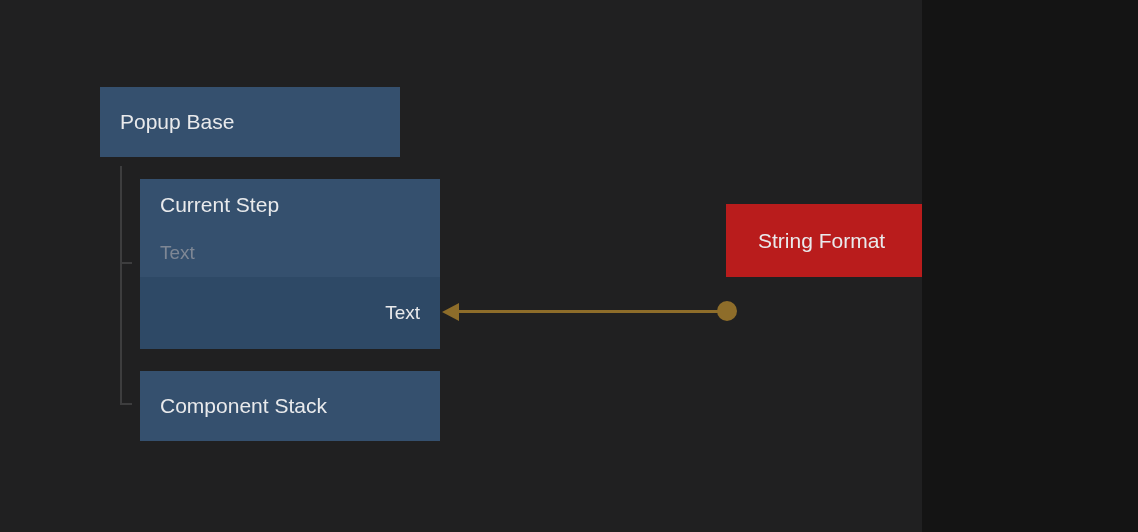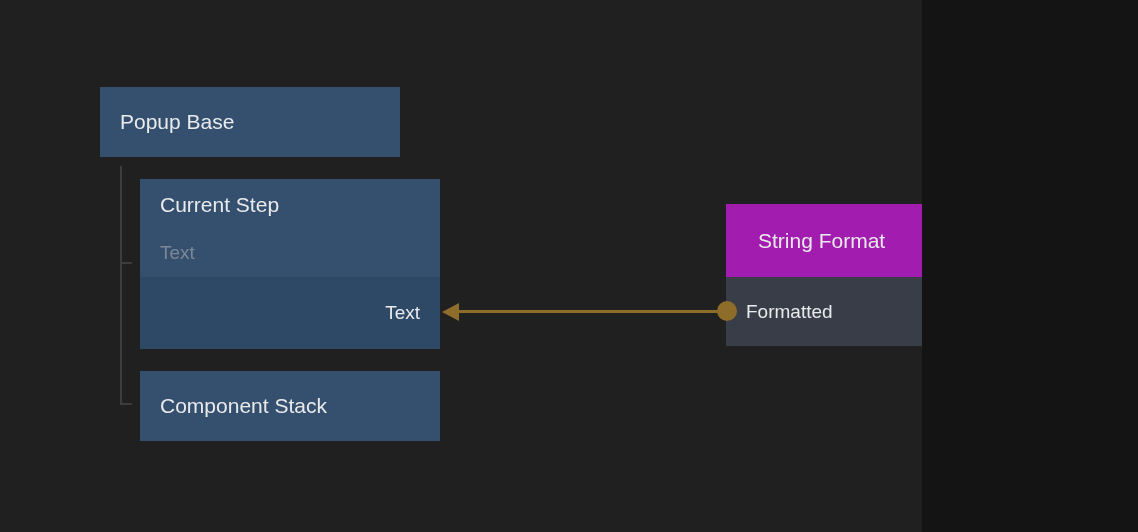--- a/index.html
+++ b/index.html
@@ -76,21 +76,21 @@
     left: 140px; top: 371px;
     width: 300px; height: 70px;
     background: #35506e;
     display: flex; align-items: center; justify-content: flex-end;
   }
 
   
   .string-format { left: 726px; top: 204px; width: 300px; height: 142px; }
   .string-format .head {
     height: 73px;
-    background: #a21caf;
+    background: #b91c1c;
     padding-left: 32px;
   }
   .string-format .body {
     height: 69px;
     background: #393d48;
     justify-content: flex-start;
   }
 
   
   .tree-line { position: absolute; background: #3d3d3e; }
@@ -149,22 +149,19 @@
   <div class="node component-stack">
     <div class="node-header">
       <span class="node-title">Component Stack</span>
     </div>
   </div>
 
   <div class="node string-format">
     <div class="node-header head">
       <span class="node-title">String Format</span>
     </div>
-    <div class="port-row body">
-      <span>Formatted</span>
-    </div>
   </div>
 
   <div class="wire-line"></div>
   <div class="wire-arrowhead"></div>
   <div class="wire-dot"></div>
 
 </div>
 
 </body></html>

